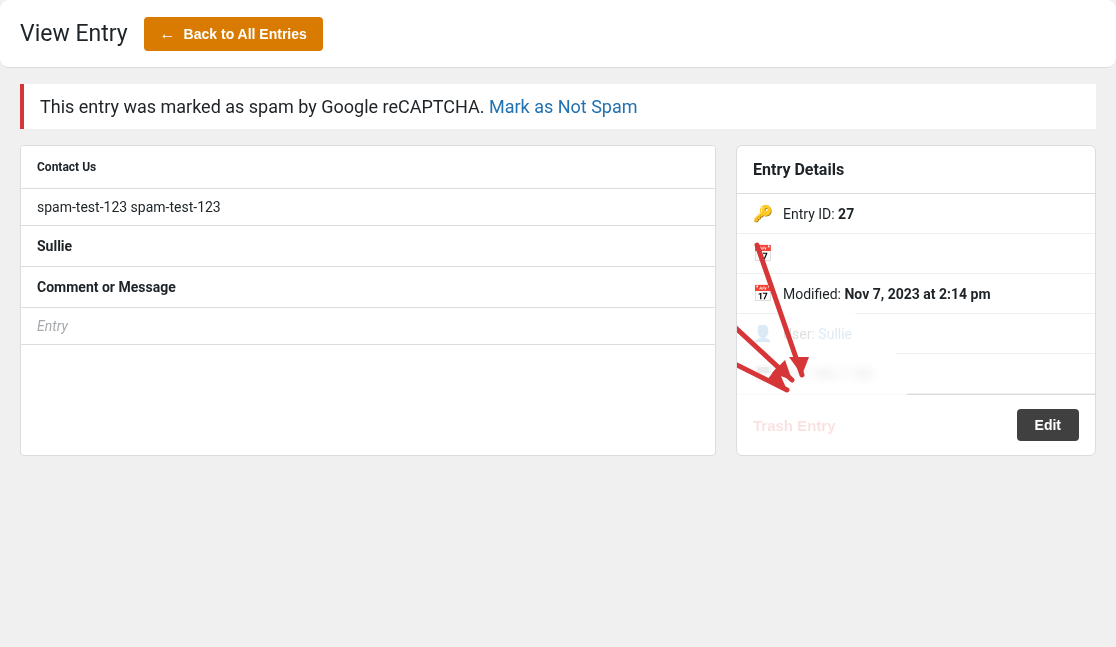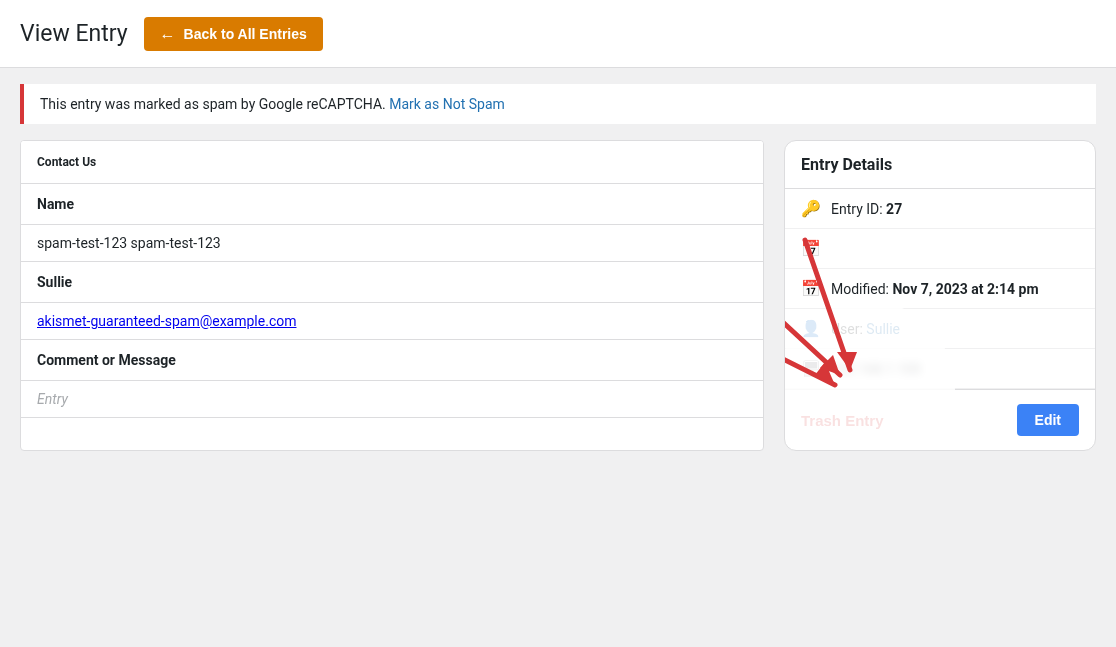--- a/index.html
+++ b/index.html
@@ -12,20 +12,21 @@
 
     
     .header {
       background: #fff;
       border-bottom: 1px solid #dcdcde;
       padding: 12px 20px;
       display: flex;
       align-items: center;
       justify-content: space-between;
       min-height: 68px;
+      border-radius: 9px;
     }
     .header-left {
       display: flex;
       align-items: center;
       gap: 16px;
     }
     .page-title {
       font-size: 23px;
       font-weight: 400;
       color: #1d2327;
@@ -93,21 +94,21 @@
       font-size: 16px;
       color: #50575e;
     }
 
     
     .spam-notice {
       background: #fff;
       border-left: 4px solid #d63638;
       margin: 16px 20px;
       padding: 12px 16px;
-      font-size: 14px;
+      font-size: 18px;
       color: #1d2327;
     }
     .spam-notice a {
       color: #2271b1;
       text-decoration: none;
     }
 
     
     .content-area {
       display: flex;
@@ -145,24 +146,24 @@
       padding: 10px 16px;
       border-bottom: 1px solid #dcdcde;
     }
     .field-value.empty-value {
       color: #a7aaad;
       font-style: italic;
     }
 
     
     .right-panel {
-      width: 312px;
+      width: 360px;
       background: #fff;
       border: 1px solid #dcdcde;
-      border-radius: 12px;
+      border-radius: 6px;
       overflow: hidden;
     }
     .entry-details-title {
       font-size: 16px;
       font-weight: 700;
       padding: 14px 16px;
       border-bottom: 1px solid #dcdcde;
     }
     .detail-row {
       display: flex;
@@ -203,21 +204,21 @@
     .trash-btn {
       background: none;
       border: none;
       color: #d63638;
       font-size: 15px;
       font-weight: 700;
       cursor: pointer;
       padding: 6px 0;
     }
     .edit-btn {
-      background: #3b82f6;
+      background: #404040;
       color: #fff;
       border: none;
       border-radius: 4px;
       padding: 8px 18px;
       font-size: 14px;
       font-weight: 600;
       cursor: pointer;
     }
 
     
@@ -259,30 +260,24 @@
 <div class="spam-notice">
   <span>This entry was marked as spam by Google reCAPTCHA.</span>
   <a href="#">Mark as Not Spam</a>
 </div>
 
 <div class="content-area">
 
   <div class="left-panel">
     <div class="panel-title">Contact Us</div>
 
-    <div class="field-row">
-      <span class="field-label">Name</span>
-    </div>
     <div class="field-value">spam-test-123 spam-test-123</div>
 
     <div class="field-row">
       <span class="field-label">Sullie</span>
-    </div>
-    <div class="field-value">
-      <a href="#" class="email-link">akismet-guaranteed-spam@example.com</a>
     </div>
 
     <div class="field-row">
       <span class="field-label">Comment or Message</span>
     </div>
     <div class="field-value empty-value">Entry</div>
   </div>
 
   <div class="right-panel">
     <div class="entry-details-title">Entry Details</div>

